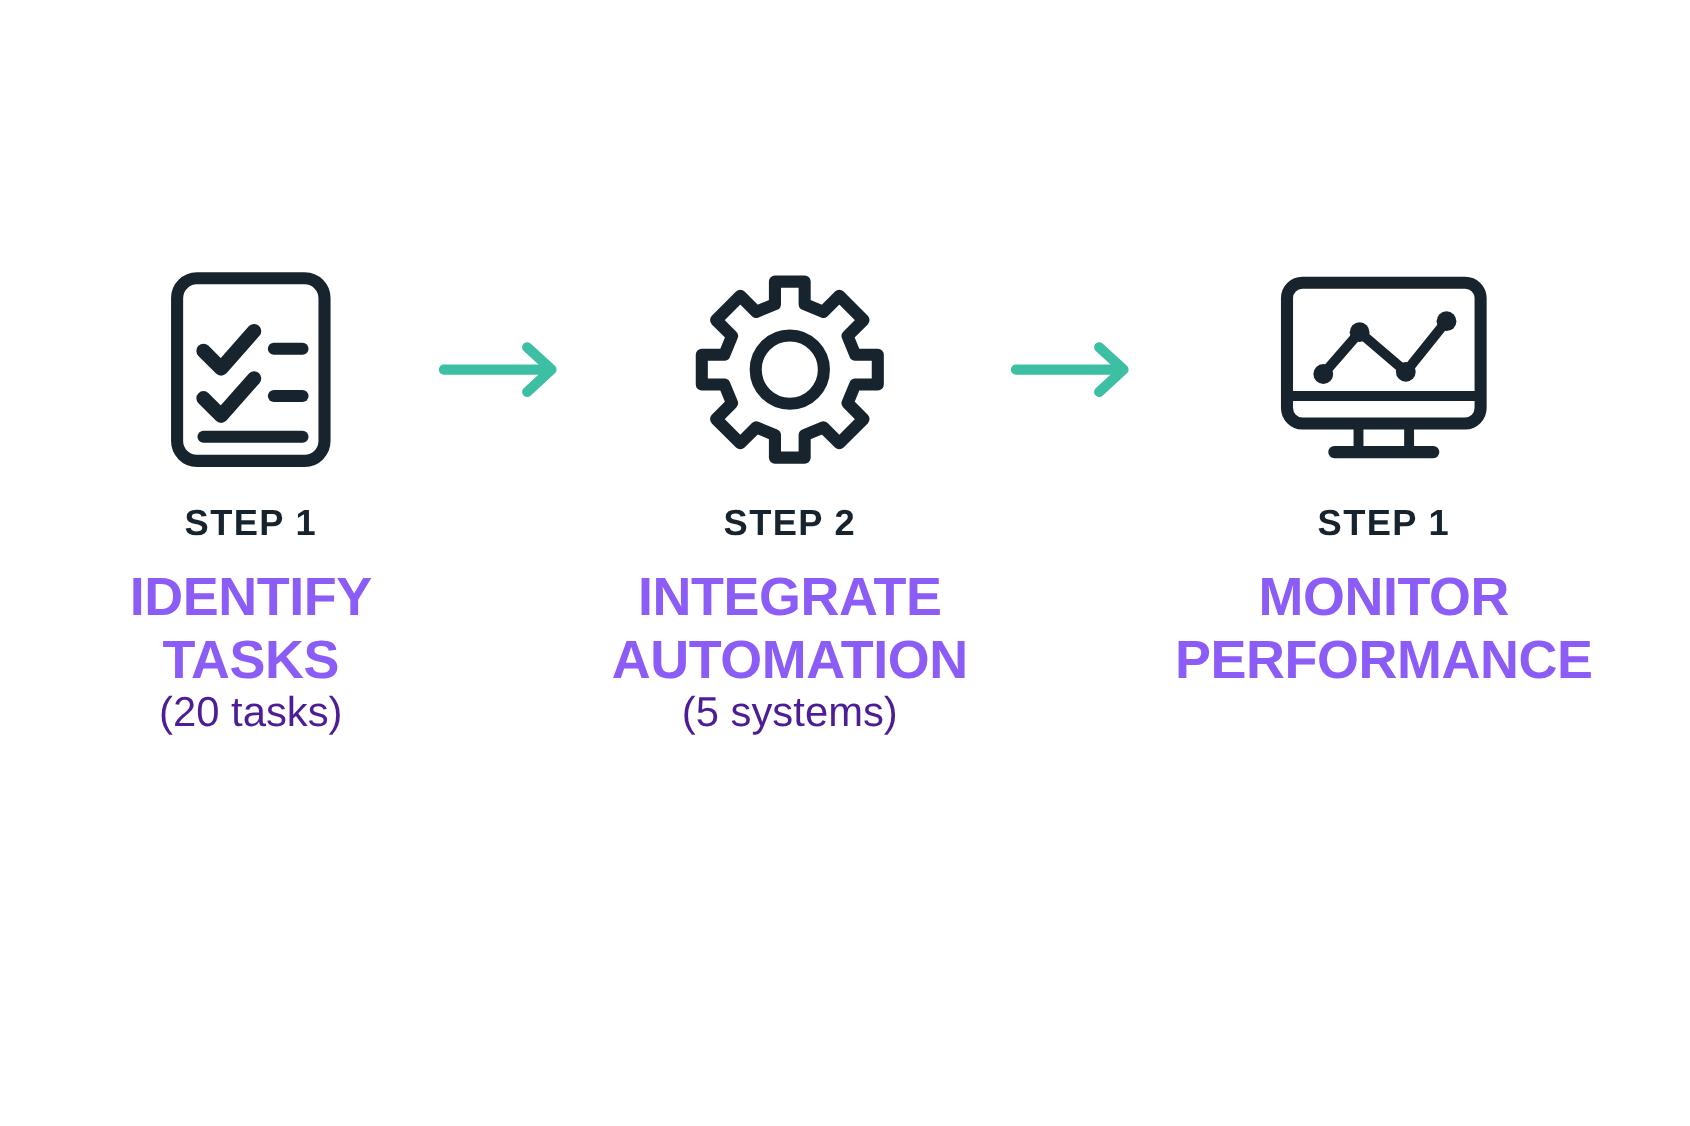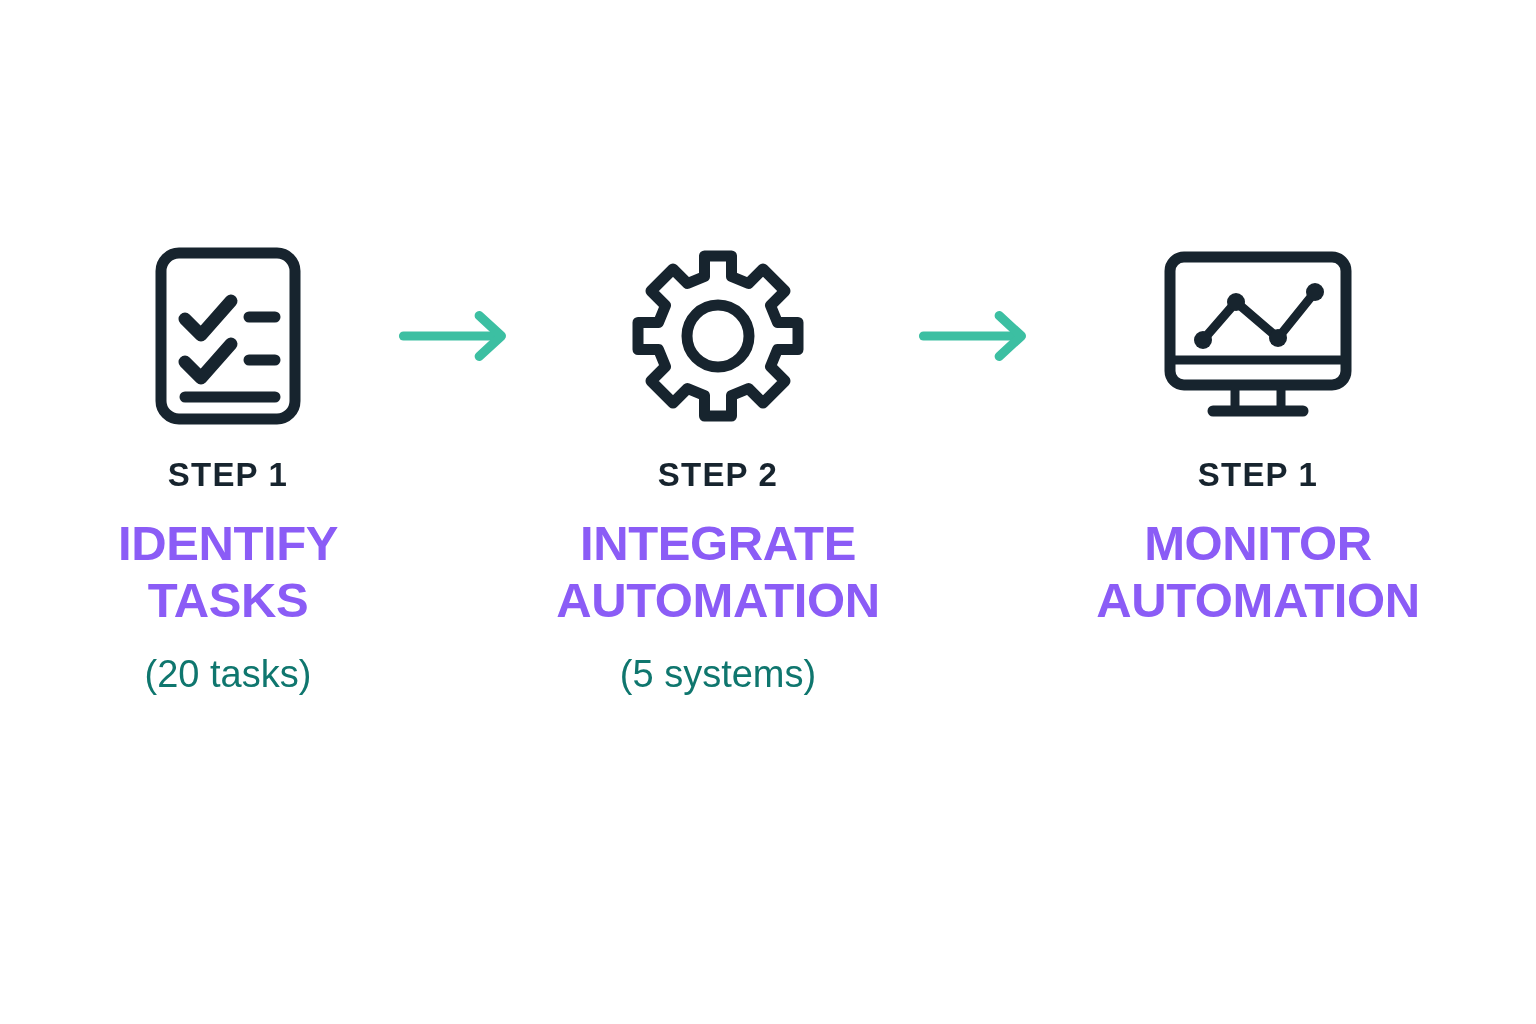--- a/index.html
+++ b/index.html
@@ -61,24 +61,23 @@
     margin-top: 24px;
     font-size: 49px;
     font-weight: bold;
     letter-spacing: -0.4px;
     color: #8b5cf6;
     line-height: 1.16;
     text-align: center;
     white-space: pre-line;
   }
   .step-metric {
-    margin-top: 26px;
     font-size: 38px;
     font-weight: normal;
-    color: #0f766e;
+    color: #4c1d95;
     line-height: 1;
     text-align: center;
   }
 
   
   .step.wide    { width: 400px; }
   .step.widest  { width: 440px; }
 
   
   .connector {
@@ -168,17 +167,17 @@
           <circle cx="152" cy="42" r="9" fill="#17242e"></circle>
 
           <line x1="72" y1="138" x2="72" y2="157" stroke="#17242e" stroke-width="9"></line>
           <line x1="118" y1="138" x2="118" y2="157" stroke="#17242e" stroke-width="9"></line>
 
           <line x1="50" y1="161" x2="140" y2="161" stroke="#17242e" stroke-width="11" stroke-linecap="round"></line>
         </svg>
       </div>
       <div class="step-kicker">STEP 1</div>
       <div class="step-title">MONITOR
-AUTOMATION</div>
+PERFORMANCE</div>
     </div>
 
   </div>
 </div>
 
 </body></html>

